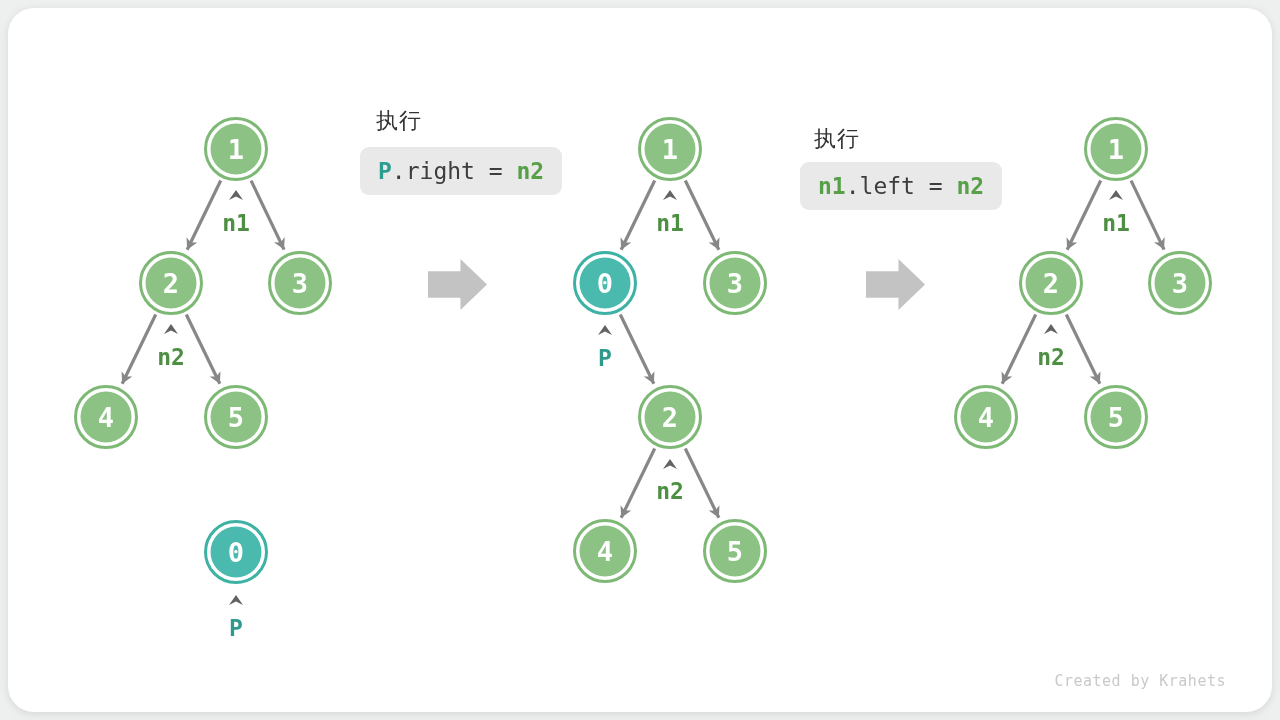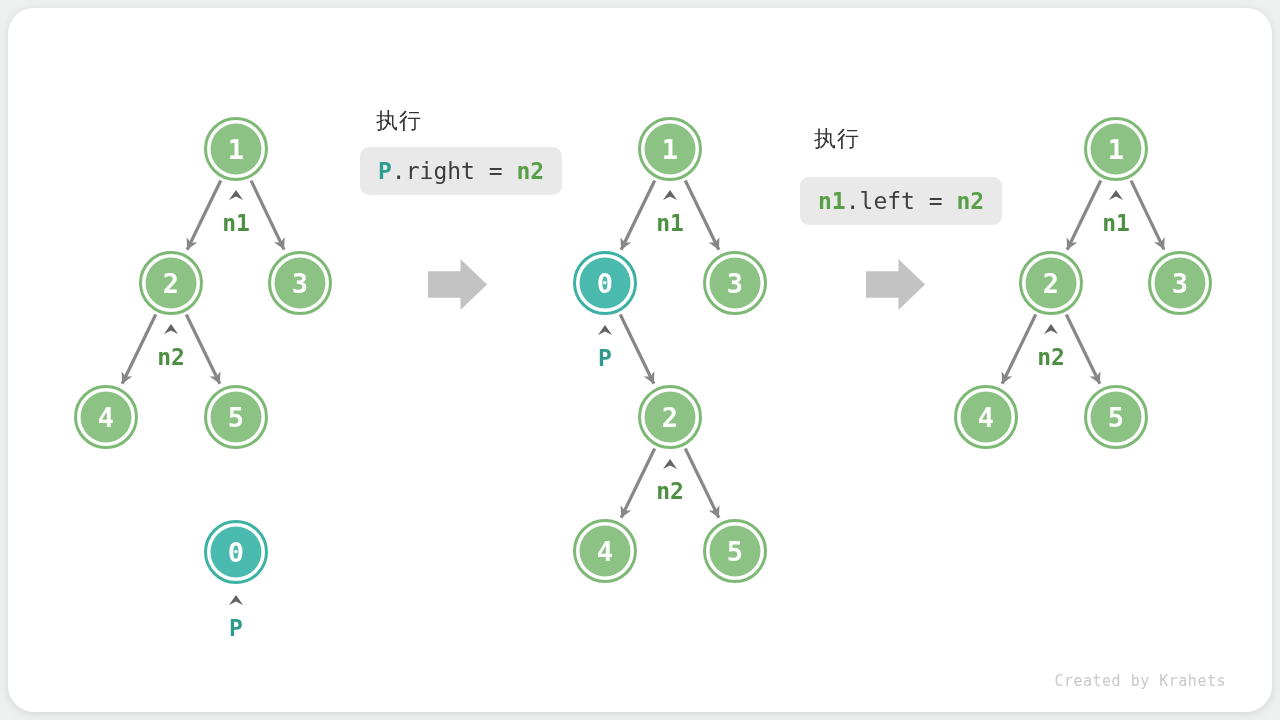--- a/index.html
+++ b/index.html
@@ -191,19 +191,19 @@
           <path d="M1036,326 L1043,316 L1050,326 L1043,322.5 Z" fill="#636363"></path>
           <text x="1043" y="349" dy="0.36em" text-anchor="middle" fill="#4e9043" font-size="23" font-weight="bold" font-family="&quot;DejaVu Sans Mono&quot;, &quot;Liberation Mono&quot;, monospace">n2</text>
         </g>
       </svg>
     <div id="exec-layer">
         <div class="exec-label" style="left: 368px; top: 98px;">执行</div>
         <div class="code-box" style="left: 352px; top: 139px;">
           <div class="code-line"><span class="tok-teal">P</span><span class="tok-plain">.right = </span><span class="tok-green">n2</span></div>
         </div>
         <div class="exec-label" style="left: 806px; top: 116px;">执行</div>
-        <div class="code-box" style="left: 792px; top: 169px;">
+        <div class="code-box" style="left: 792px; top: 154px;">
           <div class="code-line"><span class="tok-green">n1</span><span class="tok-plain">.left = </span><span class="tok-green">n2</span></div>
         </div>
       </div>
     <div class="watermark">Created by Krahets</div>
   </div>
 </div>
 
 </body></html>

